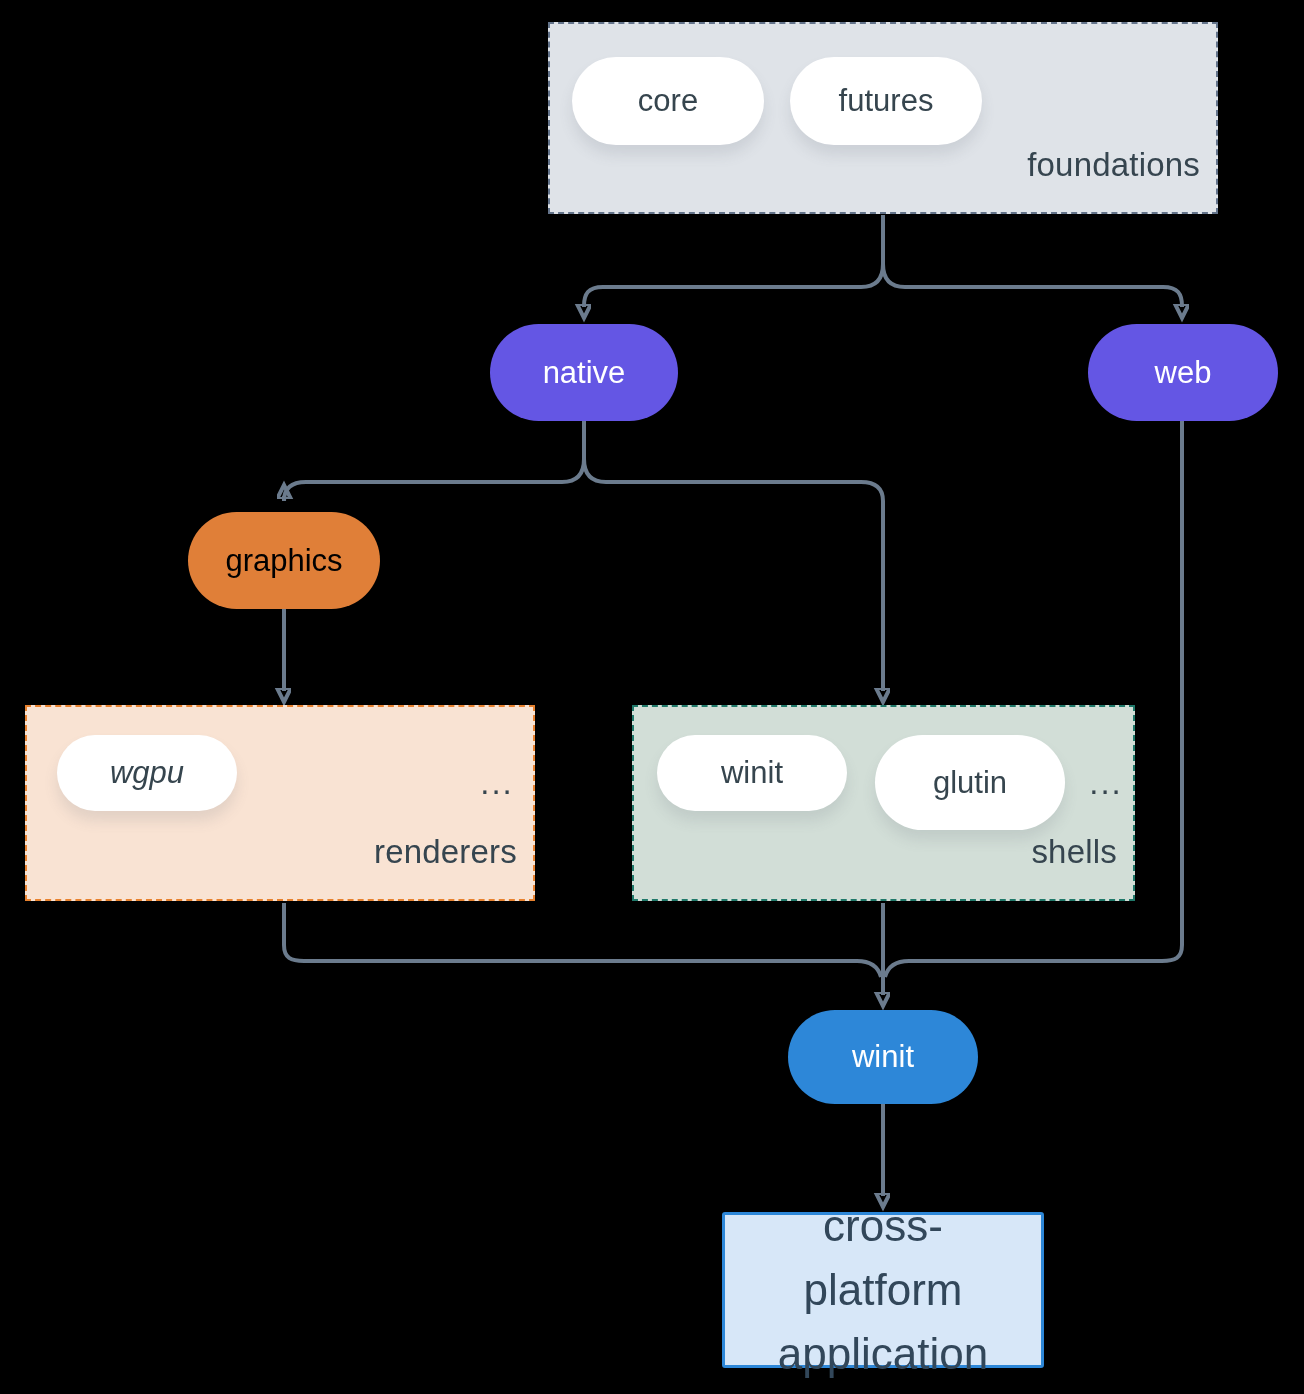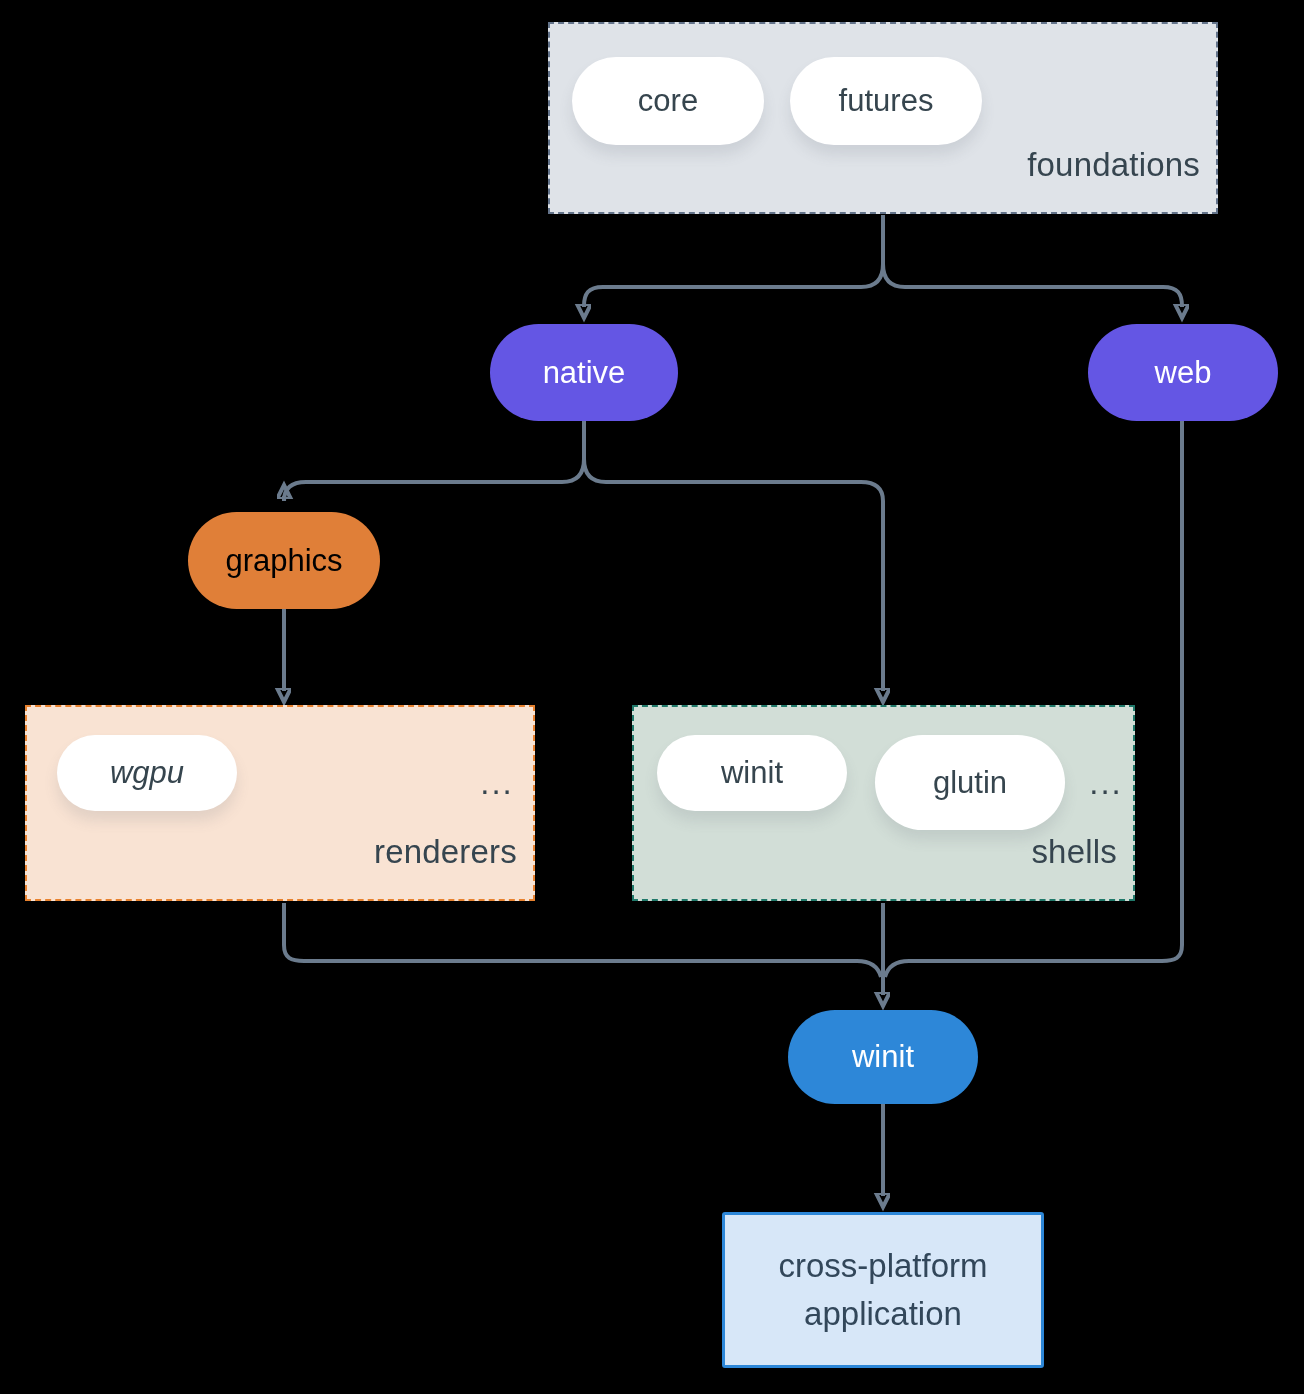--- a/index.html
+++ b/index.html
@@ -55,21 +55,21 @@
   #renderers-dots{left:440px;top:28px;width:60px;height:95px;}
   
   #pill-winit{left:23px;top:28px;width:190px;height:76px;border-radius:48px;}
   #pill-glutin{left:241px;top:28px;width:190px;height:95px;border-radius:48px;justify-content:center;}
   #shells-dots{left:442px;top:28px;width:60px;height:95px;}
   
   #app-box{
     left:722px;top:1212px;width:322px;height:156px;box-sizing:border-box;
     background:#d7e7f8;border:3px solid #2d87d8;border-radius:3px;
     display:flex;align-items:center;justify-content:center;text-align:center;
-    font-size:33px;line-height:1.45;color:#32475a;padding:0 24px;
+    font-size:44px;line-height:1.45;color:#32475a;padding:0 24px;
   }
 </style>
 </head>
 <body>
 
 <svg id="edges" viewBox="0 0 1304 1394" xmlns="http://www.w3.org/2000/svg">
   <defs>
     <marker id="arrow" markerUnits="userSpaceOnUse" markerWidth="22" markerHeight="22" refX="3" refY="7" orient="auto">
       <path d="M0,0 L14,7 L0,14 z" fill="#6b7b8d" stroke="none"></path>
     </marker>

